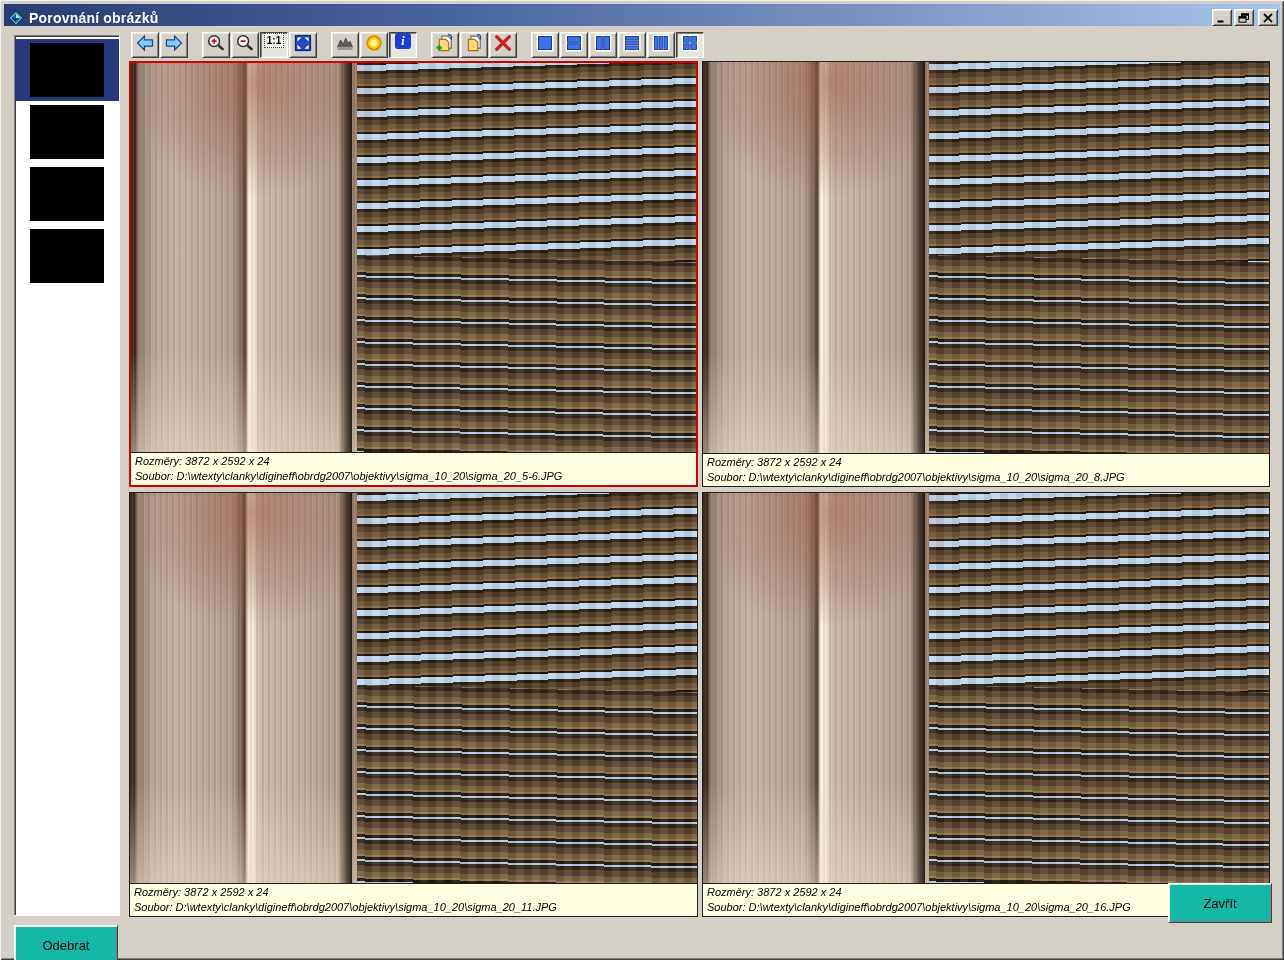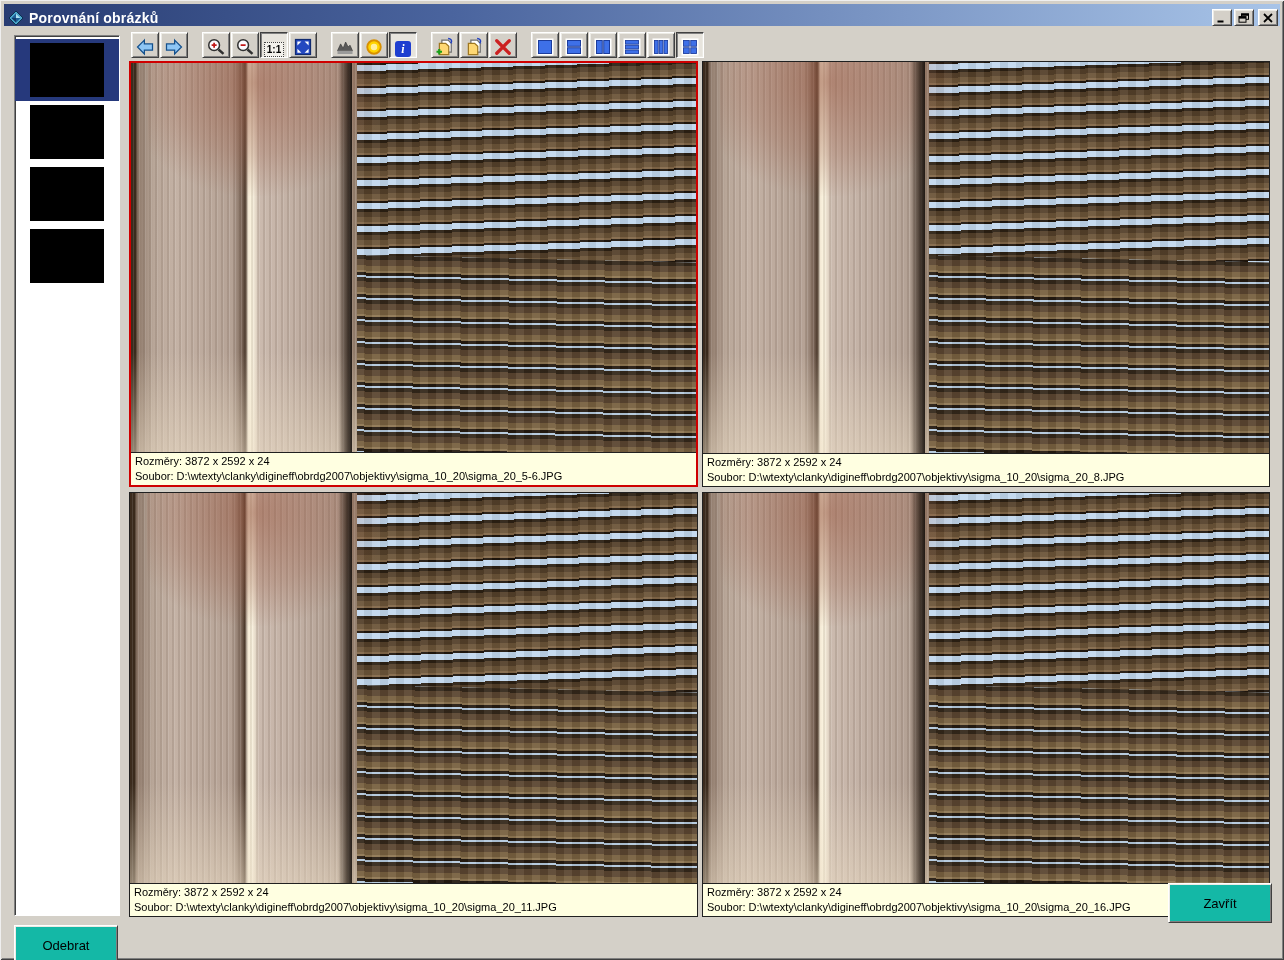--- a/index.html
+++ b/index.html
@@ -11,38 +11,38 @@
   .apptitle{color:#fff;font-size:14px;font-weight:bold;margin-left:5px;letter-spacing:.2px;white-space:nowrap;}
   .appicon{width:16px;height:16px;flex:0 0 auto;}
   .wctrls{margin-left:auto;display:flex;gap:2px;padding-right:2px;align-items:center;}
   .wbtn{width:20px;height:17px;background:#d4d0c8;border:1px solid;border-color:#fff #404040 #404040 #fff;box-shadow:inset 1px 1px 0 #ecebe5,inset -1px -1px 0 #808080;display:flex;align-items:center;justify-content:center;padding:0;}
   .wbtn svg{display:block;}
   .wctrls .close{margin-left:2px;}
 
   
   .toolbar{position:absolute;left:131px;top:32px;display:flex;align-items:flex-start;}
   .tgap{width:13px;flex:0 0 auto;}
-  .tb{width:28px;height:26px;flex:0 0 auto;background:#d4d0c8;border:1px solid;border-color:#fff #404040 #404040 #fff;box-shadow:inset 1px 1px 0 #ecebe5,inset -1px -1px 0 #808080;display:flex;align-items:flex-end;justify-content:center;padding:0;margin-right:1px;box-sizing:border-box;}
+  .tb{width:28px;height:26px;flex:0 0 auto;background:#d4d0c8;border:1px solid;border-color:#fff #404040 #404040 #fff;box-shadow:inset 1px 1px 0 #ecebe5,inset -1px -1px 0 #808080;display:flex;align-items:flex-start;justify-content:center;padding:0;margin-right:1px;box-sizing:border-box;}
   .tb.active{border-color:#404040 #fff #fff #404040;box-shadow:inset 1px 1px 0 #808080,inset -1px -1px 0 #ecebe5;background:#e7e4dd;}
   .tb svg{display:block;}
   .g11{font:bold 10px "Liberation Sans",sans-serif;color:#000;border:1px dotted #444;padding:1px 2px;background:#f3f1ec;}
   .ginfo{width:16px;height:16px;background:#1e3ed0;border-radius:3px;color:#fff;font:bold italic 12px "Liberation Serif",serif;display:flex;align-items:center;justify-content:center;}
 
   
   .sidebar{position:absolute;left:14px;top:35px;width:106px;height:881px;background:#fff;border:1px solid #808080;border-right-color:#fff;border-bottom-color:#fff;box-shadow:inset 1px 1px 0 #404040;box-sizing:border-box;padding-top:3px;}
   .thumb-slot{width:100%;box-sizing:border-box;padding:4px 0;display:flex;justify-content:center;}
   .thumb-slot.selected{background:#26397c;}
   .thumb{width:74px;height:54px;background:#000;padding:4px 2px;box-sizing:border-box;}
   .thumb-img{width:100%;height:100%;background:
     linear-gradient(90deg,rgba(52,30,16,.92) 0 9%,rgba(120,80,50,.35) 9% 13%,rgba(0,0,0,0) 13% 76%,rgba(66,38,20,.88) 79% 92%,rgba(0,0,0,0) 92%),
     repeating-linear-gradient(to bottom,#c9ad83 0 2px,#8d7050 2px 4px,#a98а5c 4px 5px,#6b5238 5px 6px),
     repeating-linear-gradient(to bottom,#c6aa80 0 2px,#8a6d4d 2px 4px,#a5825a 4px 6px);}
 
   
-  .panel{position:absolute;box-sizing:border-box;border:1px solid #202020;background:#c4b5fd;}
+  .panel{position:absolute;box-sizing:border-box;border:1px solid #202020;background:#c4b5fd;font-style:italic;}
   .panel.selected{border:2px solid #cf0000;}
   .p1{left:129px;top:61px;width:569px;height:426px;}
   .p2{left:702px;top:61px;width:568px;height:426px;}
   .p3{left:129px;top:492px;width:569px;height:425px;}
   .p4{left:702px;top:492px;width:568px;height:425px;}
   .photo{position:absolute;left:0;top:0;right:0;bottom:31px;background:#c2d8ee;overflow:hidden;}
   .infobar{position:absolute;left:0;right:0;bottom:0;height:31px;background:#ffffe1;border-top:1px solid #202020;color:#000;font-size:11px;line-height:15px;padding:1px 0 0 4px;white-space:nowrap;overflow:hidden;}
 
   
   .L{position:absolute;display:block;}

